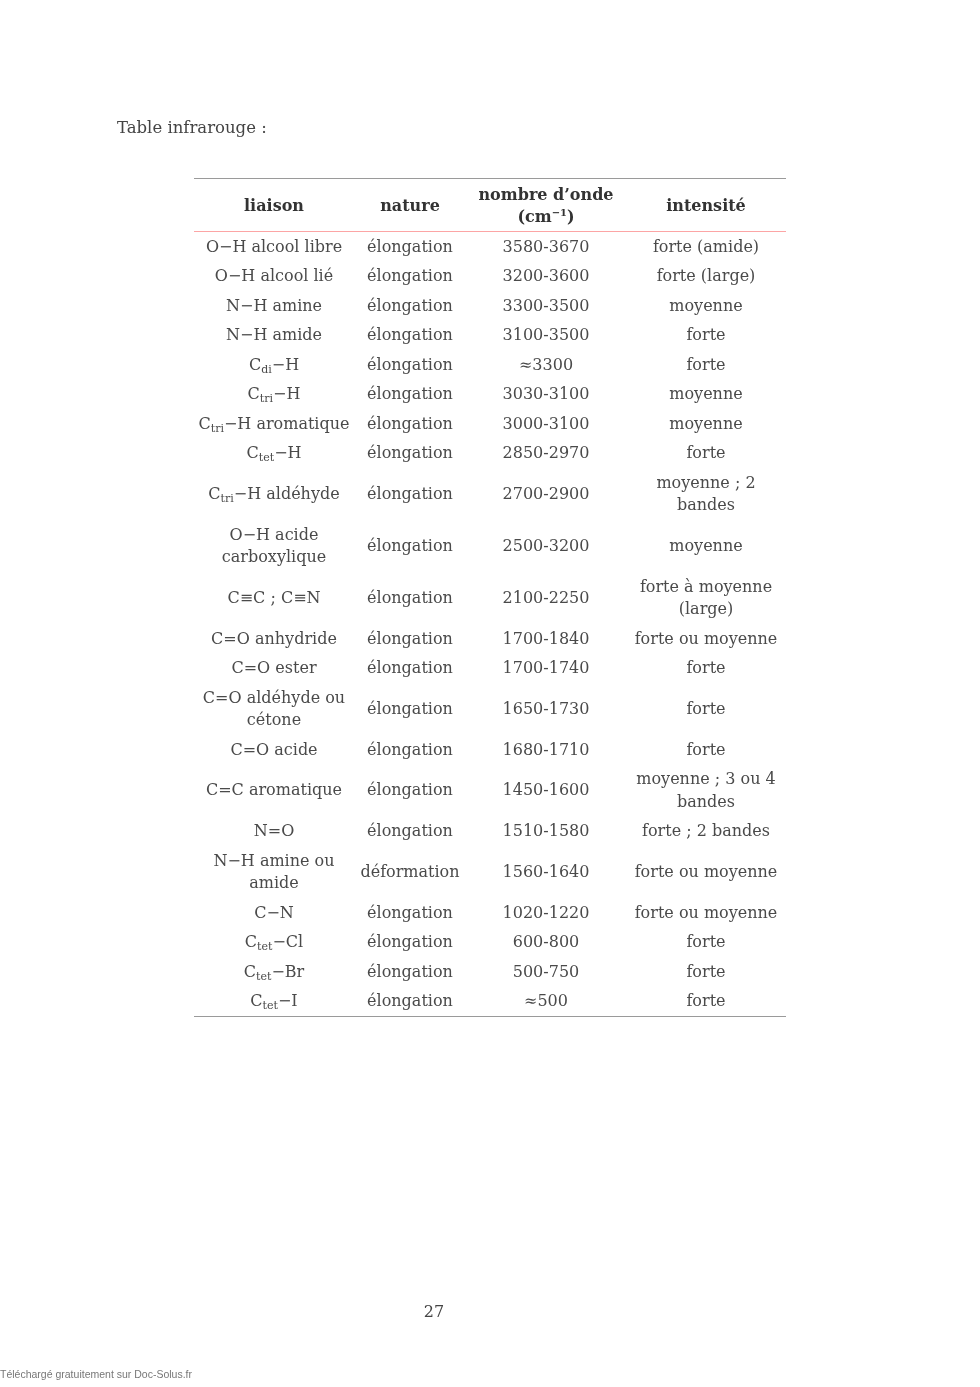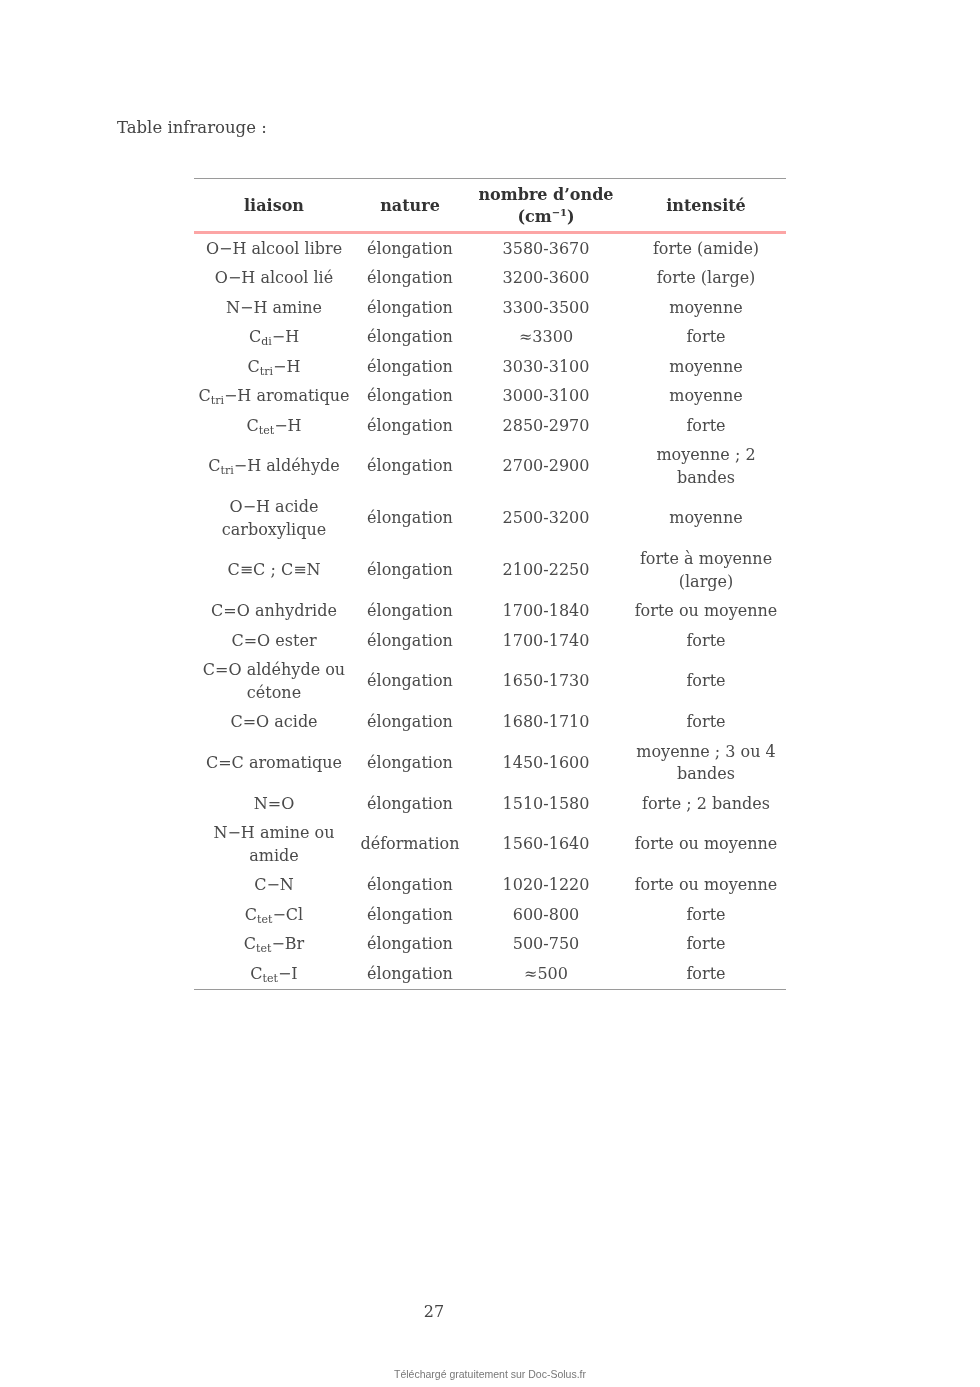--- a/index.html
+++ b/index.html
@@ -12,40 +12,40 @@
       position: absolute; left: 117px; top: 118px;
       font-size: 16.5px; color: #444;
     }
     .tbl-wrap {
       position: absolute; left: 194px; top: 178px; width: 592px;
     }
     table {
       width: 592px; border-collapse: collapse;
       font-size: 16px; color: #4a4a4a;
     }
-    thead tr { border-top: 1.5px solid #9a9a9a; border-bottom: 3px solid #fca5a5; }
+    thead tr { border-top: 1.5px solid #9a9a9a; border-bottom: 1px solid #fca5a5; }
     tbody tr:last-child { border-bottom: 1.5px solid #9a9a9a; }
     th {
       font-weight: bold; color: #333; text-align: center;
       padding: 5px 4px 3px; line-height: 22px; height: 44px; vertical-align: middle;
     }
     td {
       text-align: center; vertical-align: middle;
       line-height: 22.5px; padding: 3.5px 4px; 
     }
     col.c1 { width: 160px; } col.c2 { width: 112px; } col.c3 { width: 160px; } col.c4 { width: 160px; }
     sub { font-size: 11px; vertical-align: -3px; line-height: 0; }
     sup { font-size: 10px; vertical-align: 6px; line-height: 0; }
     .page-num {
       position: absolute; left: 0; width: 868px; top: 1302px;
       text-align: center; font-size: 16px; color: #444;
     }
     .footer {
       position: absolute; left: 0; width: 980px; top: 1368px;
-      text-align: center; font-family: "Liberation Sans", sans-serif;
+      font-family: "Liberation Sans", sans-serif;
       font-size: 10.5px; color: #777;
     }
   </style>
 </head>
 <body>
 
 <div class="intro">Table infrarouge :</div>
 
 <div class="tbl-wrap">
   <table>
@@ -79,20 +79,26 @@
           <td>3200-3600</td>
           <td>forte (large)</td>
         </tr>
         <tr>
           <td><span>N−H amine</span></td>
           <td>élongation</td>
           <td>3300-3500</td>
           <td>moyenne</td>
         </tr>
         <tr>
+          <td><span>N−H amide</span></td>
+          <td>élongation</td>
+          <td>3100-3500</td>
+          <td>forte</td>
+        </tr>
+        <tr>
           <td><span>C</span><sub>di</sub><span>−H</span></td>
           <td>élongation</td>
           <td>≈3300</td>
           <td>forte</td>
         </tr>
         <tr>
           <td><span>C</span><sub>tri</sub><span>−H</span></td>
           <td>élongation</td>
           <td>3030-3100</td>
           <td>moyenne</td>

